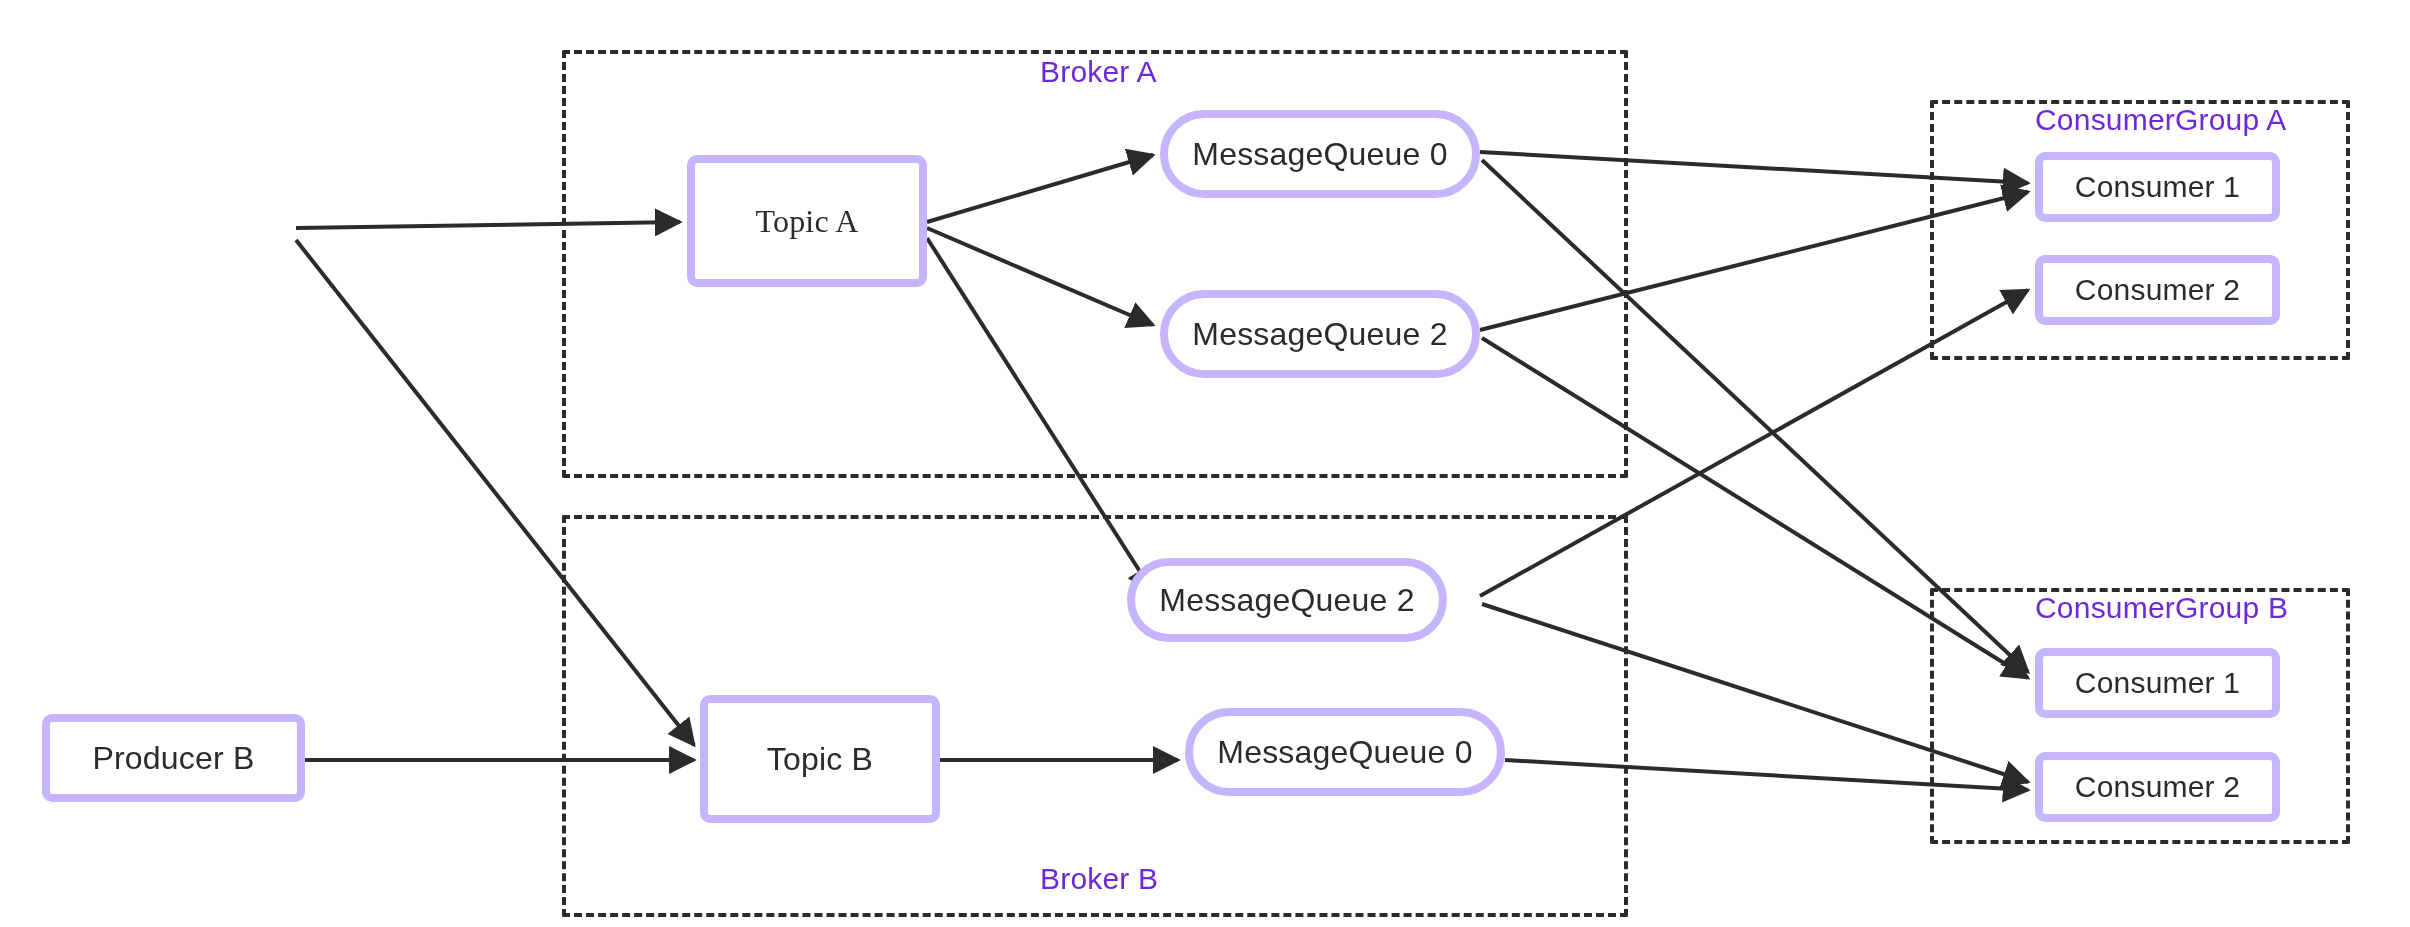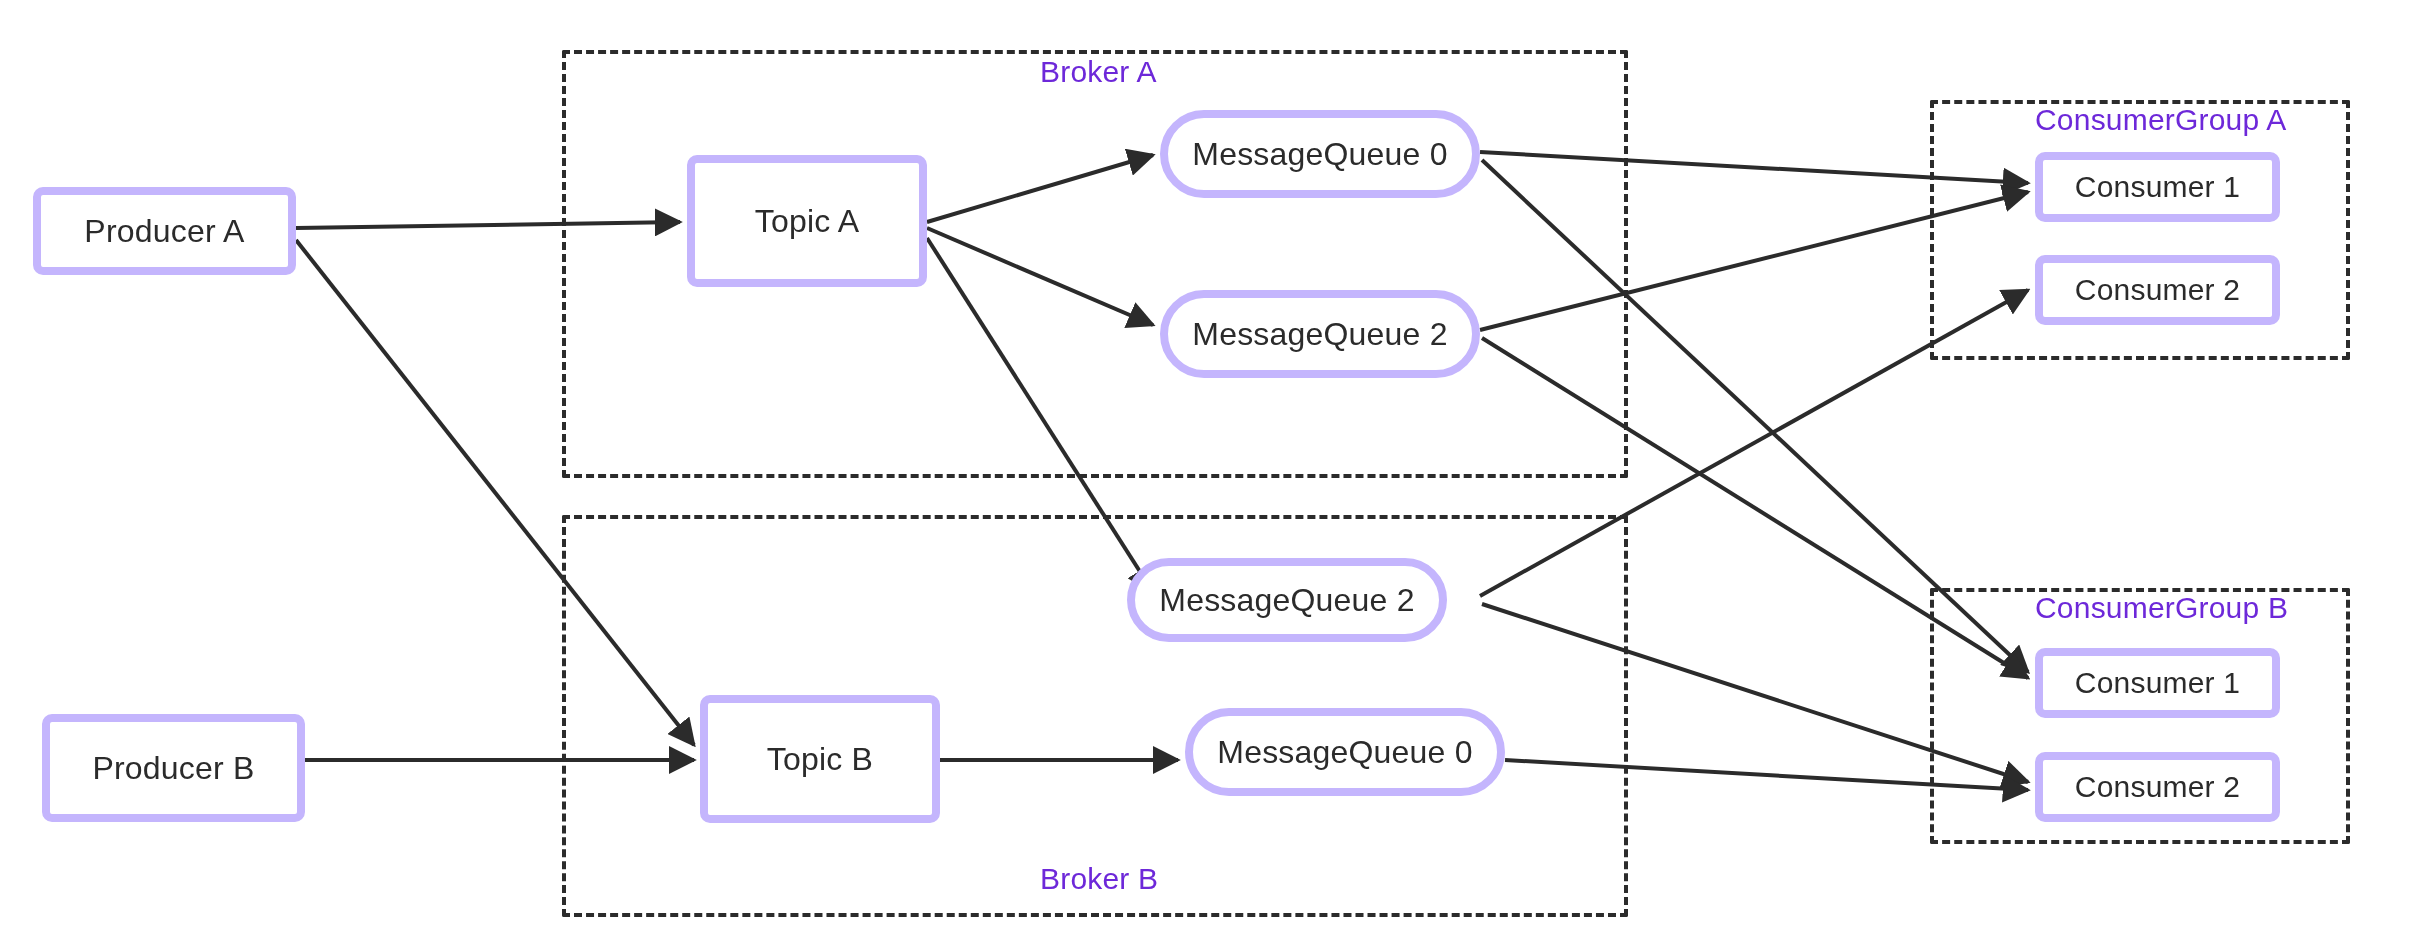--- a/index.html
+++ b/index.html
@@ -95,23 +95,22 @@
 
   <div class="group" style="left: 562px; top: 515px; width: 1066px; height: 402px;"></div>
   <div class="group-label" style="left: 1040px; top: 862px;">Broker B</div>
 
   <div class="group" style="left: 1930px; top: 100px; width: 420px; height: 260px;"></div>
   <div class="group-label" style="left: 2035px; top: 103px;">ConsumerGroup A</div>
 
   <div class="group" style="left: 1930px; top: 588px; width: 420px; height: 256px;"></div>
   <div class="group-label" style="left: 2035px; top: 591px;">ConsumerGroup B</div>
 
-  <div class="node rect" style="left: 33px; top: 187px; width: 263px; height: 88px;">Producer A</div>
-  <div class="node rect" style="left: 42px; top: 714px; width: 263px; height: 108px;">Producer B</div>
-  <div class="node rect" style="left: 687px; top: 155px; width: 240px; height: 132px;">Topic A</div>
+  <div class="node rect" style="left: 42px; top: 714px; width: 263px; height: 88px;">Producer B</div>
+  <div class="node rect" style="left: 687px; top: 155px; width: 240px; height: 132px; font-family: Liberation Serif, serif;">Topic A</div>
   <div class="node rect" style="left: 700px; top: 695px; width: 240px; height: 128px;">Topic B</div>
   <div class="node pill" style="left: 1160px; top: 110px; width: 320px; height: 88px;">MessageQueue 0</div>
   <div class="node pill" style="left: 1160px; top: 290px; width: 320px; height: 88px;">MessageQueue 2</div>
   <div class="node pill" style="left: 1127px; top: 558px; width: 320px; height: 84px;">MessageQueue 2</div>
   <div class="node pill" style="left: 1185px; top: 708px; width: 320px; height: 88px;">MessageQueue 0</div>
   <div class="node rect small" style="left: 2035px; top: 152px; width: 245px; height: 70px;">Consumer 1</div>
   <div class="node rect small" style="left: 2035px; top: 255px; width: 245px; height: 70px;">Consumer 2</div>
   <div class="node rect small" style="left: 2035px; top: 648px; width: 245px; height: 70px;">Consumer 1</div>
   <div class="node rect small" style="left: 2035px; top: 752px; width: 245px; height: 70px;">Consumer 2</div>
 

